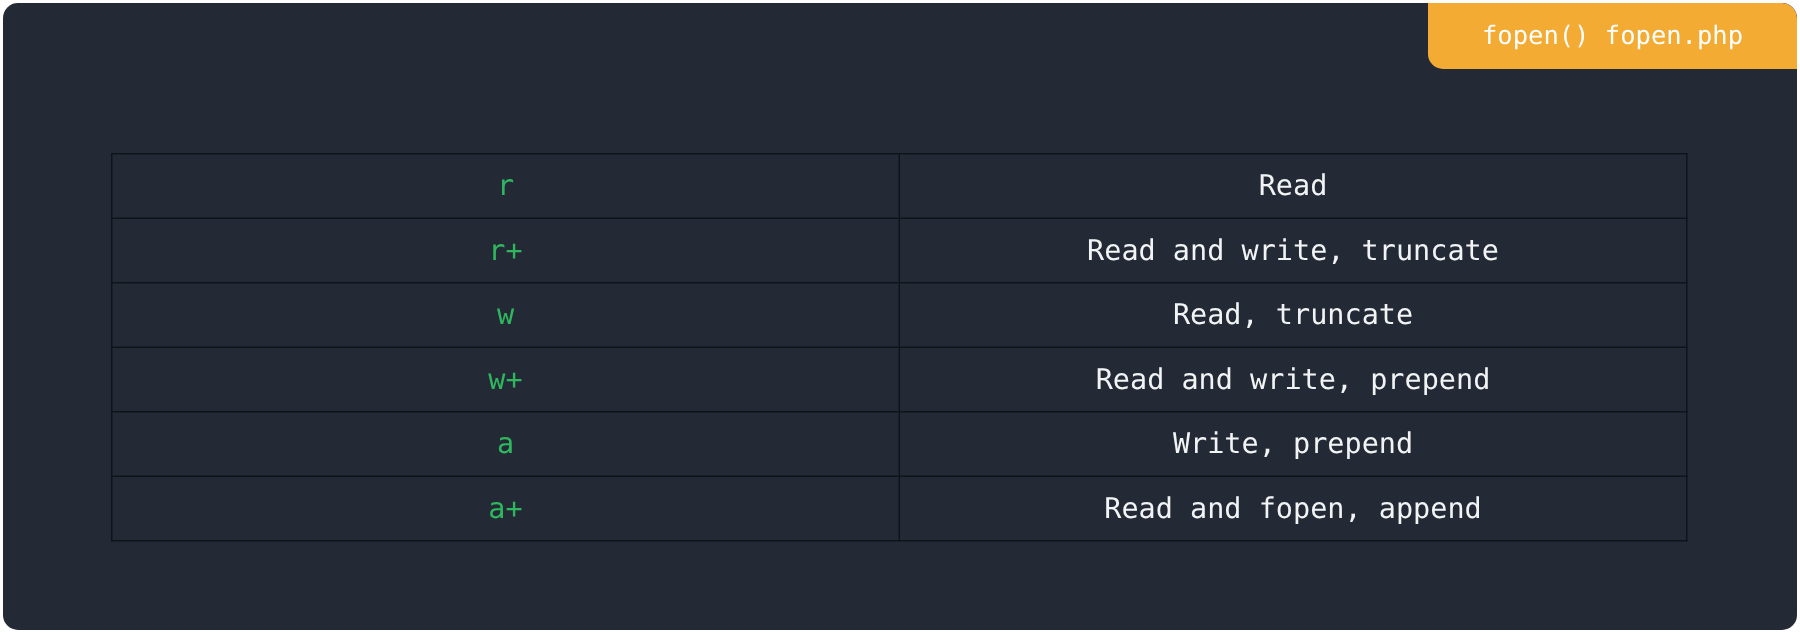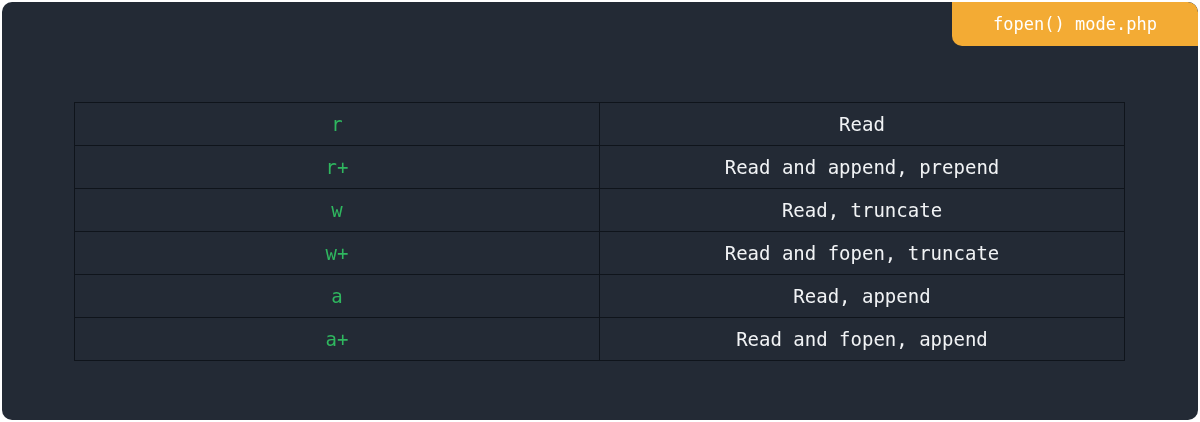--- a/index.html
+++ b/index.html
@@ -30,44 +30,44 @@
       text-align: center; vertical-align: middle;
     }
     td.mode { width: 524px; color: #2fb75f; }
     td.desc { color: #f1f3f5; margin-top: 28px; }
   </style>
 </head>
 <body>
 
 <div class="card">
   <div class="file-tab">
-    <span>fopen() mode.php</span>
+    <span>fopen() fopen.php</span>
   </div>
 
   <table class="modes">
     <tbody>
       <tr>
         <td class="mode">r</td>
         <td class="desc">Read</td>
       </tr>
       <tr>
         <td class="mode">r+</td>
-        <td class="desc">Read and append, prepend</td>
+        <td class="desc">Read and write, truncate</td>
       </tr>
       <tr>
         <td class="mode">w</td>
         <td class="desc">Read, truncate</td>
       </tr>
       <tr>
         <td class="mode">w+</td>
-        <td class="desc">Read and fopen, truncate</td>
+        <td class="desc">Read and write, prepend</td>
       </tr>
       <tr>
         <td class="mode">a</td>
-        <td class="desc">Read, append</td>
+        <td class="desc">Write, prepend</td>
       </tr>
       <tr>
         <td class="mode">a+</td>
         <td class="desc">Read and fopen, append</td>
       </tr>
     </tbody>
   </table>
 </div>
 
 </body></html>

